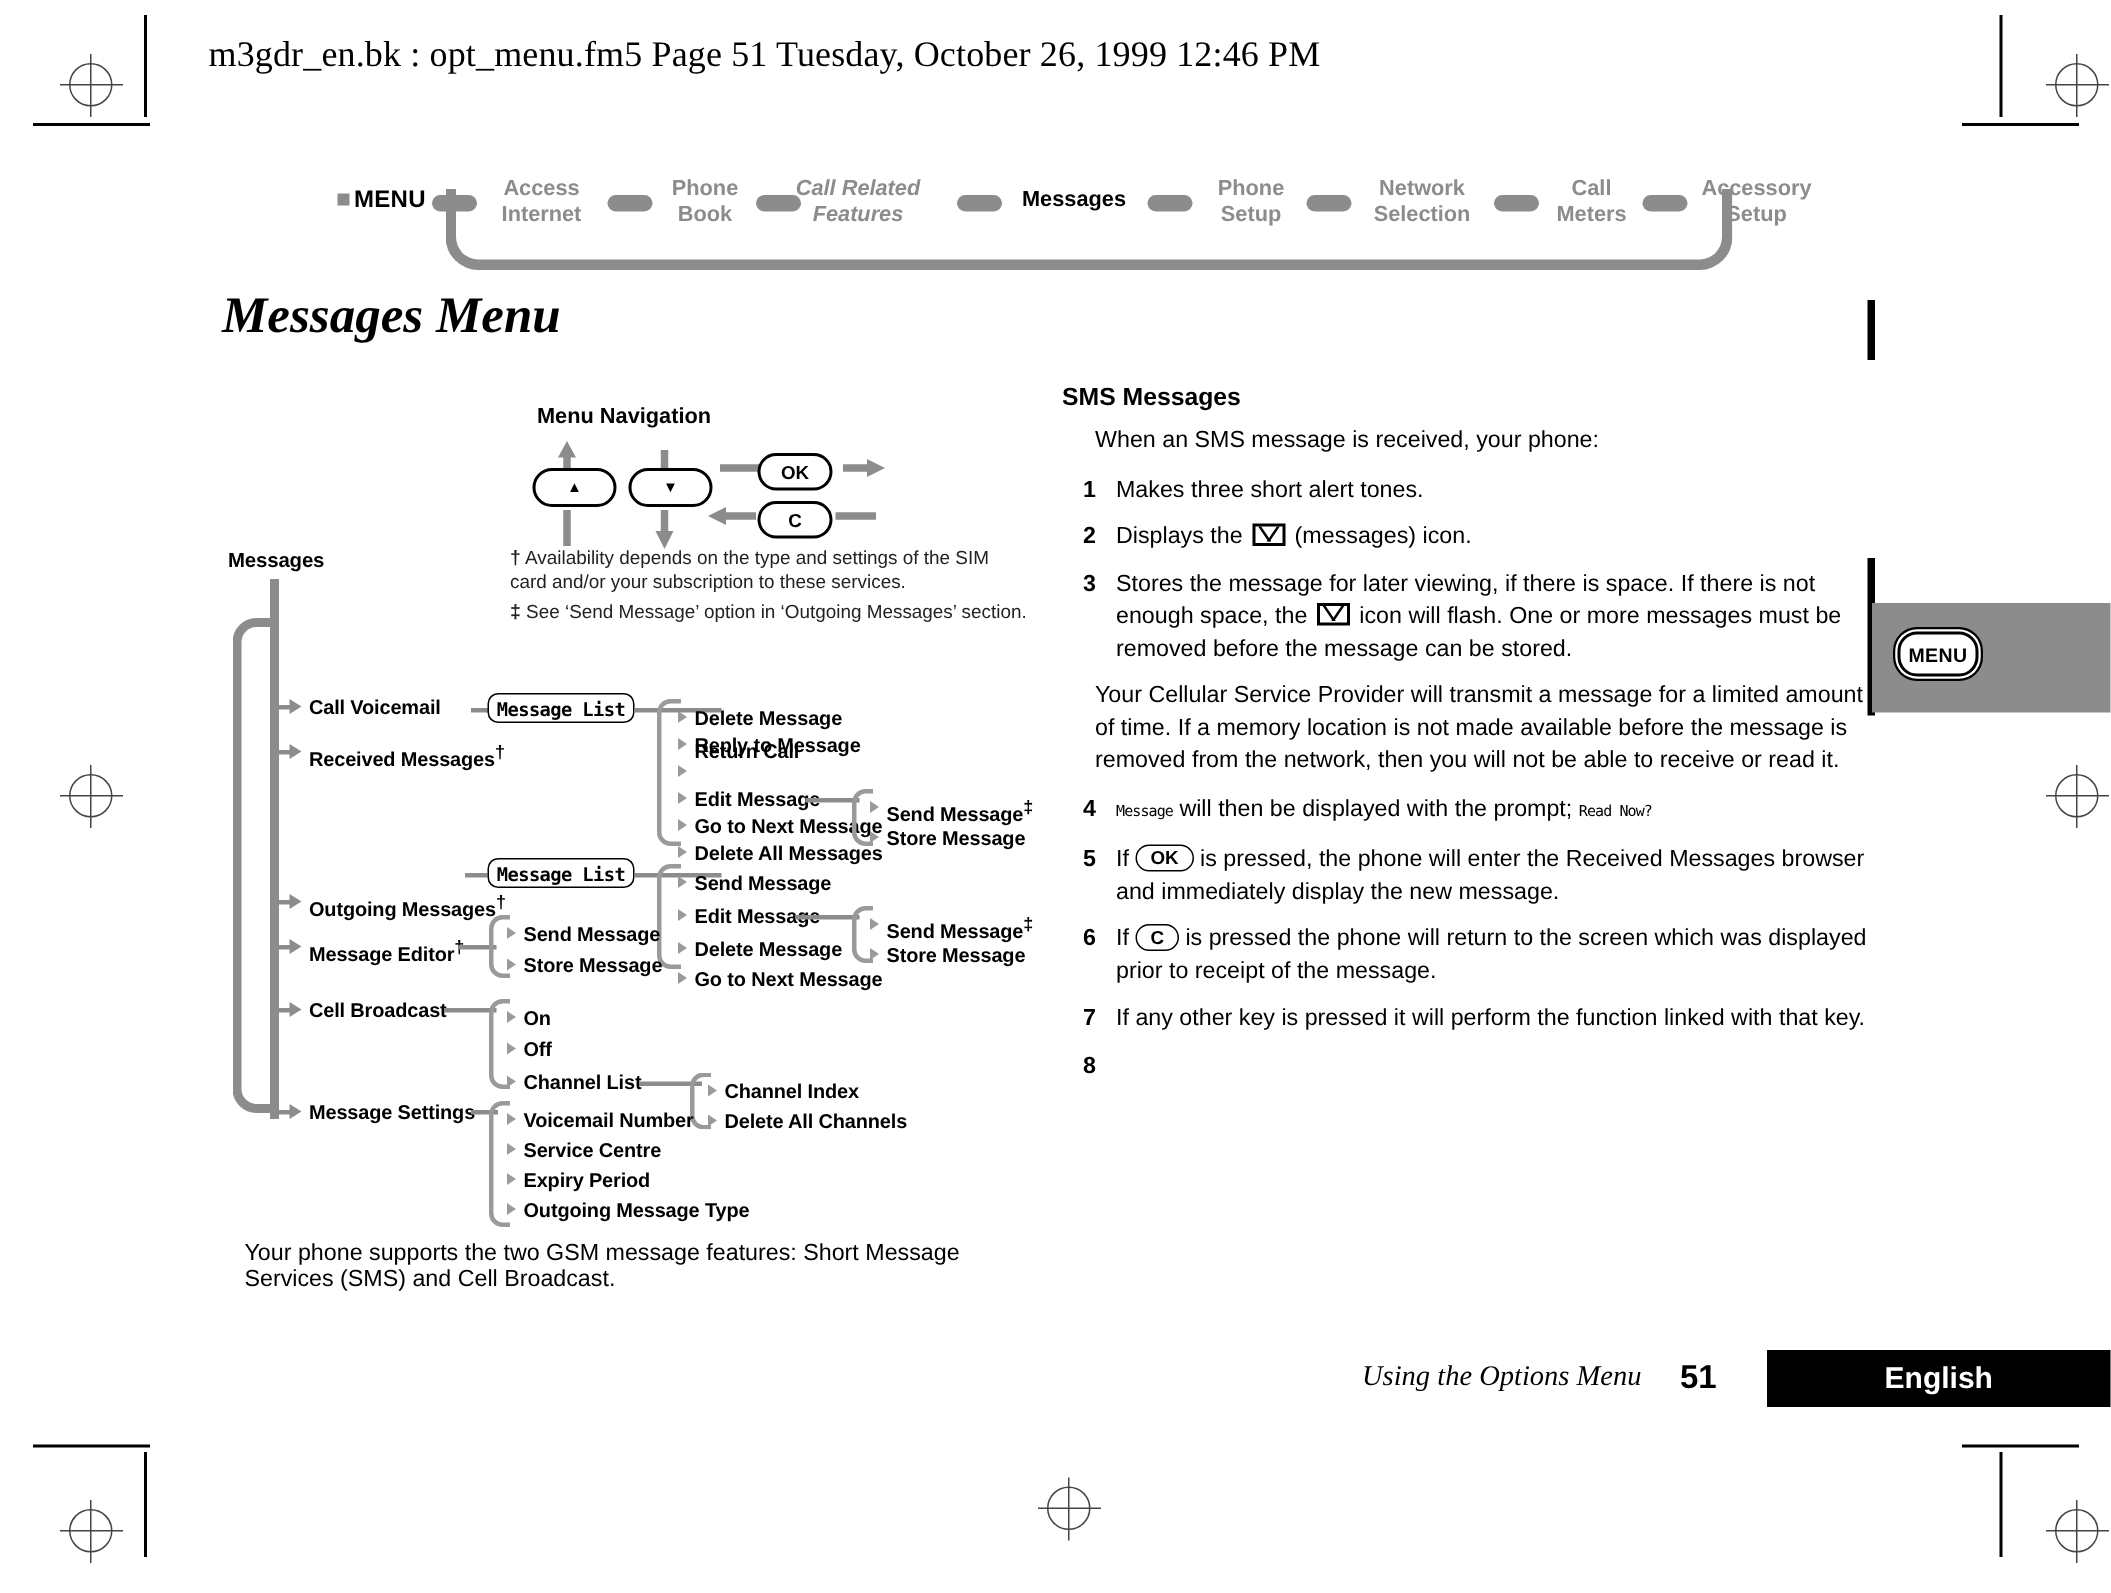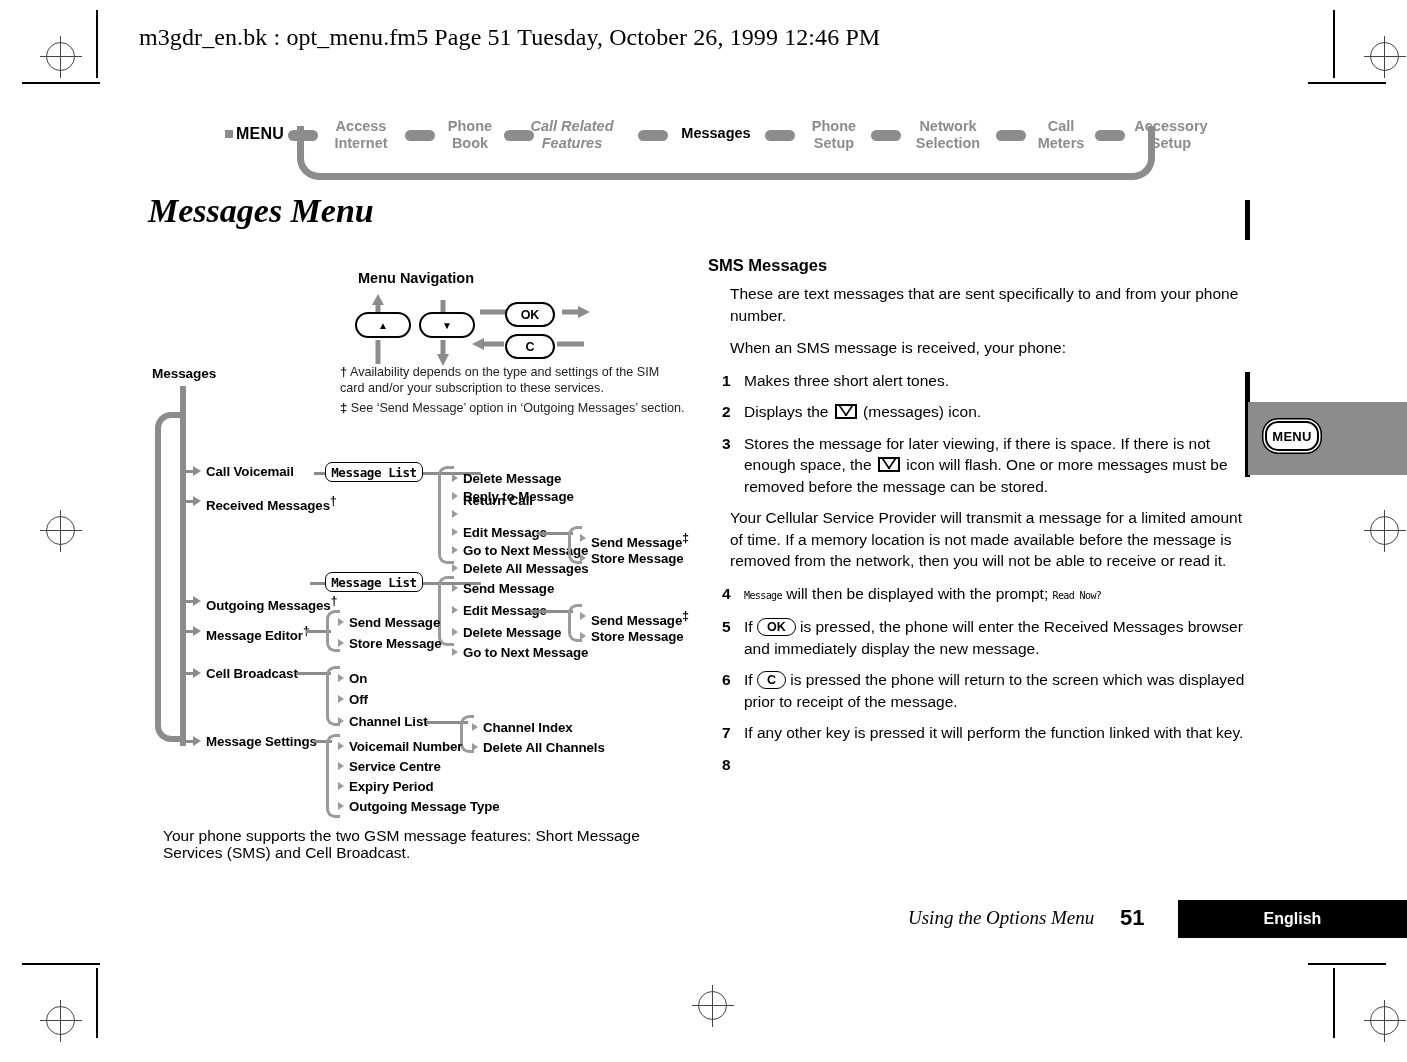--- a/index.html
+++ b/index.html
@@ -91,21 +91,21 @@
       padding:0px 9px;font-size:12.5px;font-weight:bold;vertical-align:1px;line-height:16px;}
   .lcdtxt{font-family:"DejaVu Sans Mono",monospace;font-size:10px;letter-spacing:-.6px;}
 
   
   .footer{position:absolute;left:0;top:900px;width:1407px;height:40px;}
   .f-run{position:absolute;left:908px;top:7px;font-family:"Liberation Serif",serif;
       font-style:italic;font-size:19px;}
   .f-pg{position:absolute;left:1120px;top:5px;font-size:22px;font-weight:bold;}
   .f-lang{position:absolute;left:1178px;top:0px;width:229px;height:38px;background:#000;
       color:#fff;display:flex;align-items:center;justify-content:center;
-      font-size:16px;font-weight:bold;}
+      font-size:20px;font-weight:bold;}
 </style>
 </head>
 <body>
 
 <div class="regmark" style="left:40px;top:36px;">
   <div class="circ"></div>
     <div class="vv"></div>
     <div class="hh"></div>
   </div>
 <div class="regmark" style="left:1364px;top:36px;">
@@ -385,21 +385,20 @@
     <span>Expiry Period</span></div>
   <div class="tick" style="left:190px;top:442px;"></div>
   <div class="lbl" style="left:201px;top:439px;">
     <span>Outgoing Message Type</span></div>
 </div>
 
 <div class="caption">Your phone supports the two GSM message features: Short Message Services (SMS) and Cell Broadcast.</div>
 
 <div class="col2">
   <div class="h2">SMS Messages</div>
-  <p class="para">These are text messages that are sent specifically to and from your phone number.</p>
   <p class="para">When an SMS message is received, your phone:</p>
 
   <div class="step">
     <span class="num">1</span>
     <span>Makes three short alert tones.</span>
   </div>
 
   <div class="step">
     <span class="num">2</span>
     <span>Displays the</span>

